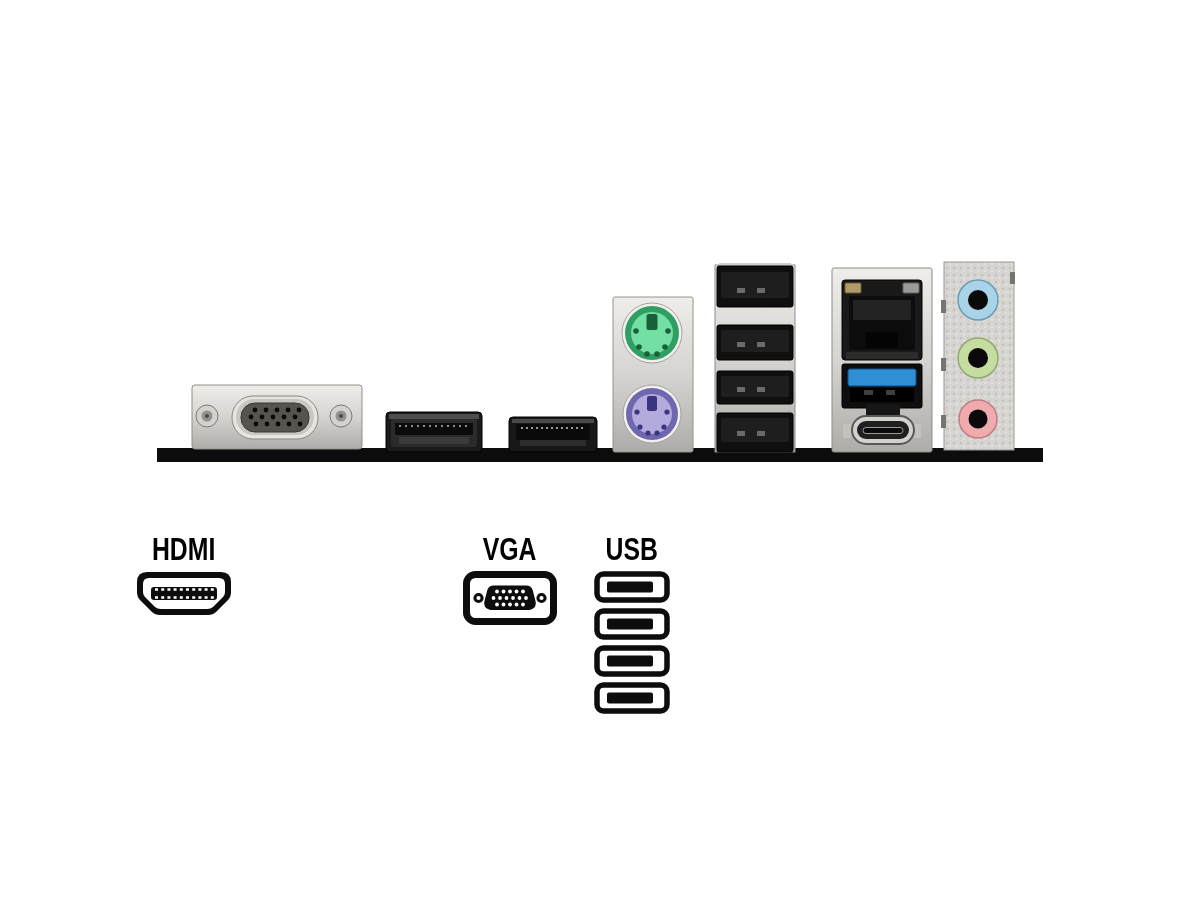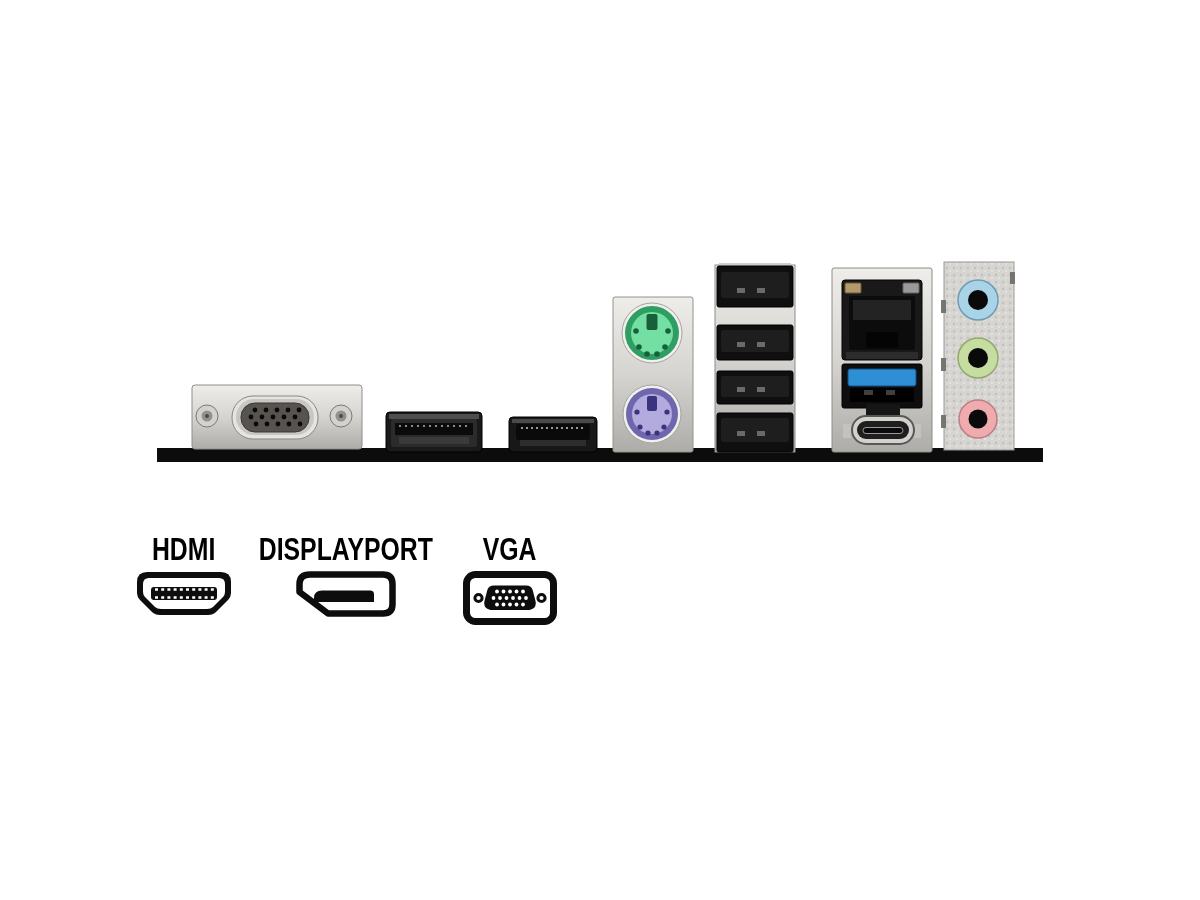--- a/index.html
+++ b/index.html
@@ -189,27 +189,20 @@
       <div class="port-label">HDMI</div>
       <svg class="port-icon" width="96" height="46" viewBox="0 0 96 46">
         <path d="M11,1 H85 Q95,1 95,11 V22 Q95,26 92,29 L80,41 Q77,44 72,44 H24 Q19,44 16,41 L4,29 Q1,26 1,22 V11 Q1,1 11,1 Z" fill="#0d0d0d"></path>
         <path d="M13,7 H83 Q89,7 89,13 V21 Q89,24 87,26 L77,36 Q75,38 71,38 H25 Q21,38 19,36 L9,26 Q7,24 7,21 V13 Q7,7 13,7 Z" fill="#ffffff"></path>
         <rect x="15" y="16" width="66" height="13" rx="3" fill="#0d0d0d"></rect>
         <line x1="19" y1="18.5" x2="78" y2="18.5" stroke="#fff" stroke-width="2.5" stroke-dasharray="3 3.2"></line>
         <line x1="19" y1="26.5" x2="78" y2="26.5" stroke="#fff" stroke-width="2.5" stroke-dasharray="3 3.2"></line>
       </svg>
     </div>
 
-    <div class="port-col" style="left:250px">
-      <div class="port-label">DISPLAYPORT</div>
-      <svg class="port-icon" width="100" height="46" viewBox="0 0 100 46">
-        <path d="M14,3.5 H87 Q96.5,3.5 96.5,13 V33 Q96.5,42.5 87,42.5 H32 L3.5,21 V13 Q3.5,3.5 14,3.5 Z" fill="#ffffff" stroke="#0d0d0d" stroke-width="6.5" stroke-linejoin="round"></path>
-        <path d="M26,19.5 H74 Q78,19.5 78,23.5 V31 H18 V27 Q18,19.5 26,19.5 Z" fill="#0d0d0d"></path>
-      </svg>
-    </div>
 
     <div class="port-col" style="left:414px">
       <div class="port-label">VGA</div>
       <svg class="port-icon" width="94" height="54" viewBox="0 0 94 54">
         <rect x="3.5" y="3.5" width="87" height="47" rx="9" fill="#ffffff" stroke="#0d0d0d" stroke-width="7"></rect>
         <circle cx="15.5" cy="27" r="3.6" fill="#ffffff" stroke="#0d0d0d" stroke-width="3"></circle>
         <circle cx="78.5" cy="27" r="3.6" fill="#ffffff" stroke="#0d0d0d" stroke-width="3"></circle>
         <path d="M31,14.5 H63 Q68.5,14.5 69.8,19.5 L72.5,30 Q74,37.5 66.5,39 H27.5 Q20,37.5 21.5,30 L24.2,19.5 Q25.5,14.5 31,14.5 Z" fill="#0d0d0d"></path>
         <g fill="#ffffff">
           <circle cx="34" cy="20.5" r="1.9"></circle>
@@ -225,19 +218,40 @@
             <circle cx="63" cy="27" r="1.9"></circle>
           <circle cx="34" cy="33.5" r="1.9"></circle>
             <circle cx="40.5" cy="33.5" r="1.9"></circle>
             <circle cx="47" cy="33.5" r="1.9"></circle>
             <circle cx="53.5" cy="33.5" r="1.9"></circle>
             <circle cx="60" cy="33.5" r="1.9"></circle>
         </g>
       </svg>
     </div>
 
+    <div class="port-col" style="left:536px">
+      <div class="port-label">USB</div>
+      <div class="usb-stack-icon">
+        <svg width="76" height="32" viewBox="0 0 76 32">
+          <rect x="3" y="3" width="70" height="26" rx="6.5" fill="#fff" stroke="#0d0d0d" stroke-width="5.5"></rect>
+          <rect x="13" y="10.5" width="46" height="11" rx="2" fill="#0d0d0d"></rect>
+        </svg>
+        <svg width="76" height="32" viewBox="0 0 76 32">
+          <rect x="3" y="3" width="70" height="26" rx="6.5" fill="#fff" stroke="#0d0d0d" stroke-width="5.5"></rect>
+          <rect x="13" y="10.5" width="46" height="11" rx="2" fill="#0d0d0d"></rect>
+        </svg>
+        <svg width="76" height="32" viewBox="0 0 76 32">
+          <rect x="3" y="3" width="70" height="26" rx="6.5" fill="#fff" stroke="#0d0d0d" stroke-width="5.5"></rect>
+          <rect x="13" y="10.5" width="46" height="11" rx="2" fill="#0d0d0d"></rect>
+        </svg>
+        <svg width="76" height="32" viewBox="0 0 76 32">
+          <rect x="3" y="3" width="70" height="26" rx="6.5" fill="#fff" stroke="#0d0d0d" stroke-width="5.5"></rect>
+          <rect x="13" y="10.5" width="46" height="11" rx="2" fill="#0d0d0d"></rect>
+        </svg>
+      </div>
+    </div>
 
 
 
 
 
   </div>
 </div>
 
 </body></html>

